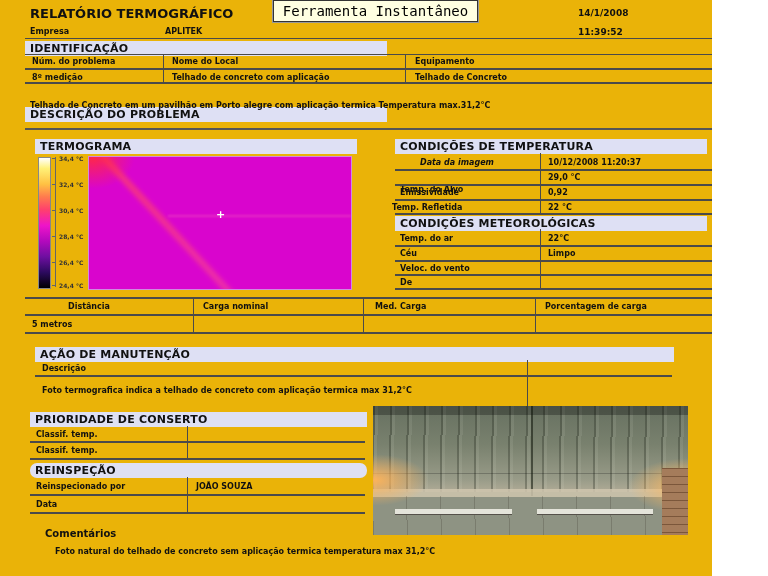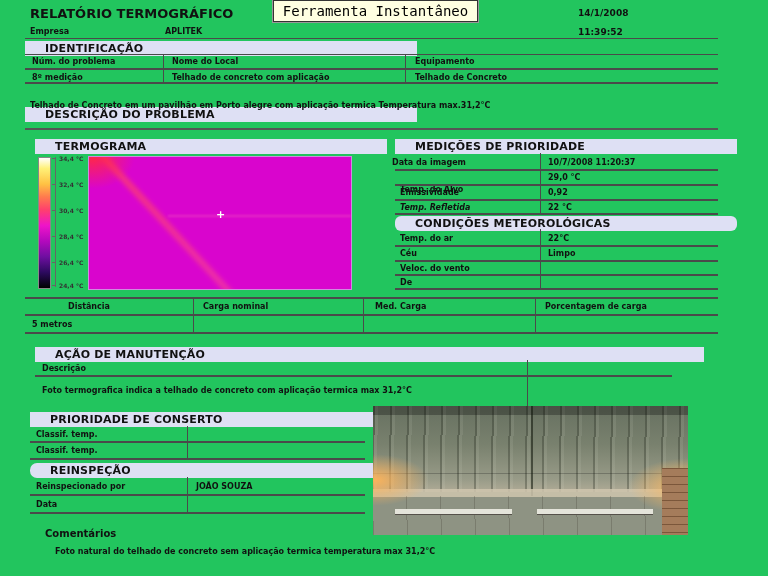--- a/index.html
+++ b/index.html
@@ -1,19 +1,19 @@
 <!DOCTYPE html>
 <html><head>
 <meta charset="utf-8">
 <style>
   html,body{margin:0;padding:0;background:#ffffff;}
-  #page{position:relative;width:768px;height:576px;background:#22c55e;overflow:hidden;
+  #page{position:relative;width:712px;height:576px;background:#eab308;overflow:hidden;
         font-family:"DejaVu Sans", sans-serif;color:#111;}
   .band{position:absolute;background:#dee0f4;font-weight:bold;font-size:11px;
-        line-height:13px;height:13px;padding:1px 20px;letter-spacing:.2px;white-space:nowrap;}
+        line-height:13px;height:13px;padding:1px 5px;letter-spacing:.2px;white-space:nowrap;}
   .lbl{position:absolute;font-weight:bold;font-size:8px;white-space:nowrap;color:#111;}
   .hline{position:absolute;background:#4a4a4a;height:1px;}
   .hline2{position:absolute;background:#4a4a4a;height:2px;}
   .vline{position:absolute;background:#4a4a4a;width:1px;}
   .scale-lbl{position:absolute;font-size:6px;font-weight:bold;color:#333;white-space:nowrap;}
   #tooltip{position:absolute;left:273px;top:0;width:203px;height:20px;background:#ffffe1;
            border:1px solid #333;outline:1px solid #999;
            font-family:"DejaVu Sans Mono", monospace;font-size:14px;line-height:20px;
            text-align:center;color:#000;}
   #colorbar{position:absolute;left:38px;top:157px;width:11px;height:130px;border:1px solid #888;
@@ -100,36 +100,36 @@
   <div class="scale-lbl" style="left:59px;top:233px;">28,4 °C</div>
   <div class="scale-lbl" style="left:59px;top:259px;">26,4 °C</div>
   <div class="scale-lbl" style="left:59px;top:282px;">24,4 °C</div>
   <div id="thermal">
     <div class="streak"></div>
     <div class="hotspot"></div>
     <div class="faintline"></div>
     <div class="cross">+</div>
   </div>
 
-  <div class="band" style="left:395px;top:139px;width:302px;">MEDIÇÕES DE PRIORIDADE</div>
-  <div class="lbl" style="left:392px;top:158px;">Data da imagem</div>
-  <div class="lbl" style="left:548px;top:158px;">10/7/2008 11:20:37</div>
+  <div class="band" style="left:395px;top:139px;width:302px;">CONDIÇÕES DE TEMPERATURA</div>
+  <div class="lbl" style="left:420px;top:158px;font-style:italic;">Data da imagem</div>
+  <div class="lbl" style="left:548px;top:158px;">10/12/2008 11:20:37</div>
   <div class="hline2" style="left:395px;top:169px;width:323px;"></div>
   <div class="lbl" style="left:400px;top:185px;">Temp. do Alvo</div>
   <div class="lbl" style="left:548px;top:173px;">29,0 °C</div>
   <div class="hline2" style="left:395px;top:184px;width:323px;"></div>
   <div class="lbl" style="left:400px;top:188px;">Emissividade</div>
   <div class="lbl" style="left:548px;top:188px;">0,92</div>
   <div class="hline2" style="left:395px;top:199px;width:323px;"></div>
-  <div class="lbl" style="left:400px;top:203px;font-style:italic;">Temp. Refletida</div>
+  <div class="lbl" style="left:392px;top:203px;">Temp. Refletida</div>
   <div class="lbl" style="left:548px;top:203px;">22 °C</div>
   <div class="hline2" style="left:395px;top:213px;width:323px;"></div>
   <div class="vline" style="left:540px;top:153px;height:60px;"></div>
 
-  <div class="band" style="left:395px;top:216px;width:302px;border-radius:6px;">CONDIÇÕES METEOROLÓGICAS</div>
+  <div class="band" style="left:395px;top:216px;width:302px;">CONDIÇÕES METEOROLÓGICAS</div>
   <div class="lbl" style="left:400px;top:234px;">Temp. do ar</div>
   <div class="lbl" style="left:548px;top:234px;">22°C</div>
   <div class="hline2" style="left:395px;top:245px;width:323px;"></div>
   <div class="lbl" style="left:400px;top:249px;">Céu</div>
   <div class="lbl" style="left:548px;top:249px;">Limpo</div>
   <div class="hline2" style="left:395px;top:260px;width:323px;"></div>
   <div class="lbl" style="left:400px;top:264px;">Veloc. do vento</div>
   <div class="lbl" style="left:548px;top:264px;"></div>
   <div class="hline2" style="left:395px;top:274px;width:323px;"></div>
   <div class="lbl" style="left:400px;top:278px;">De</div>

